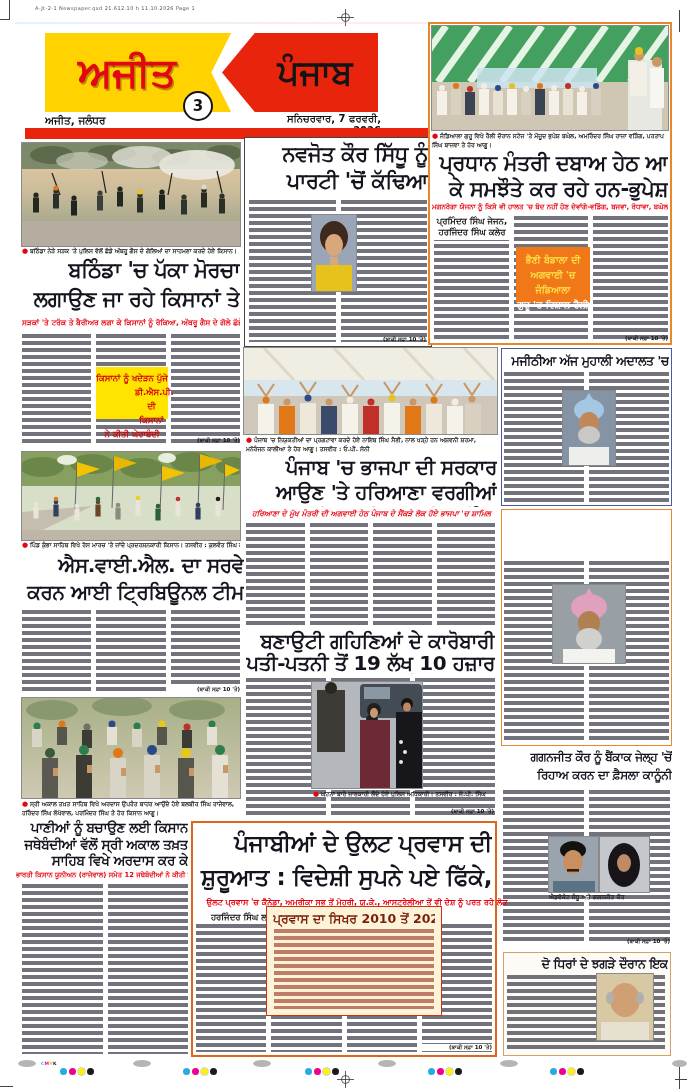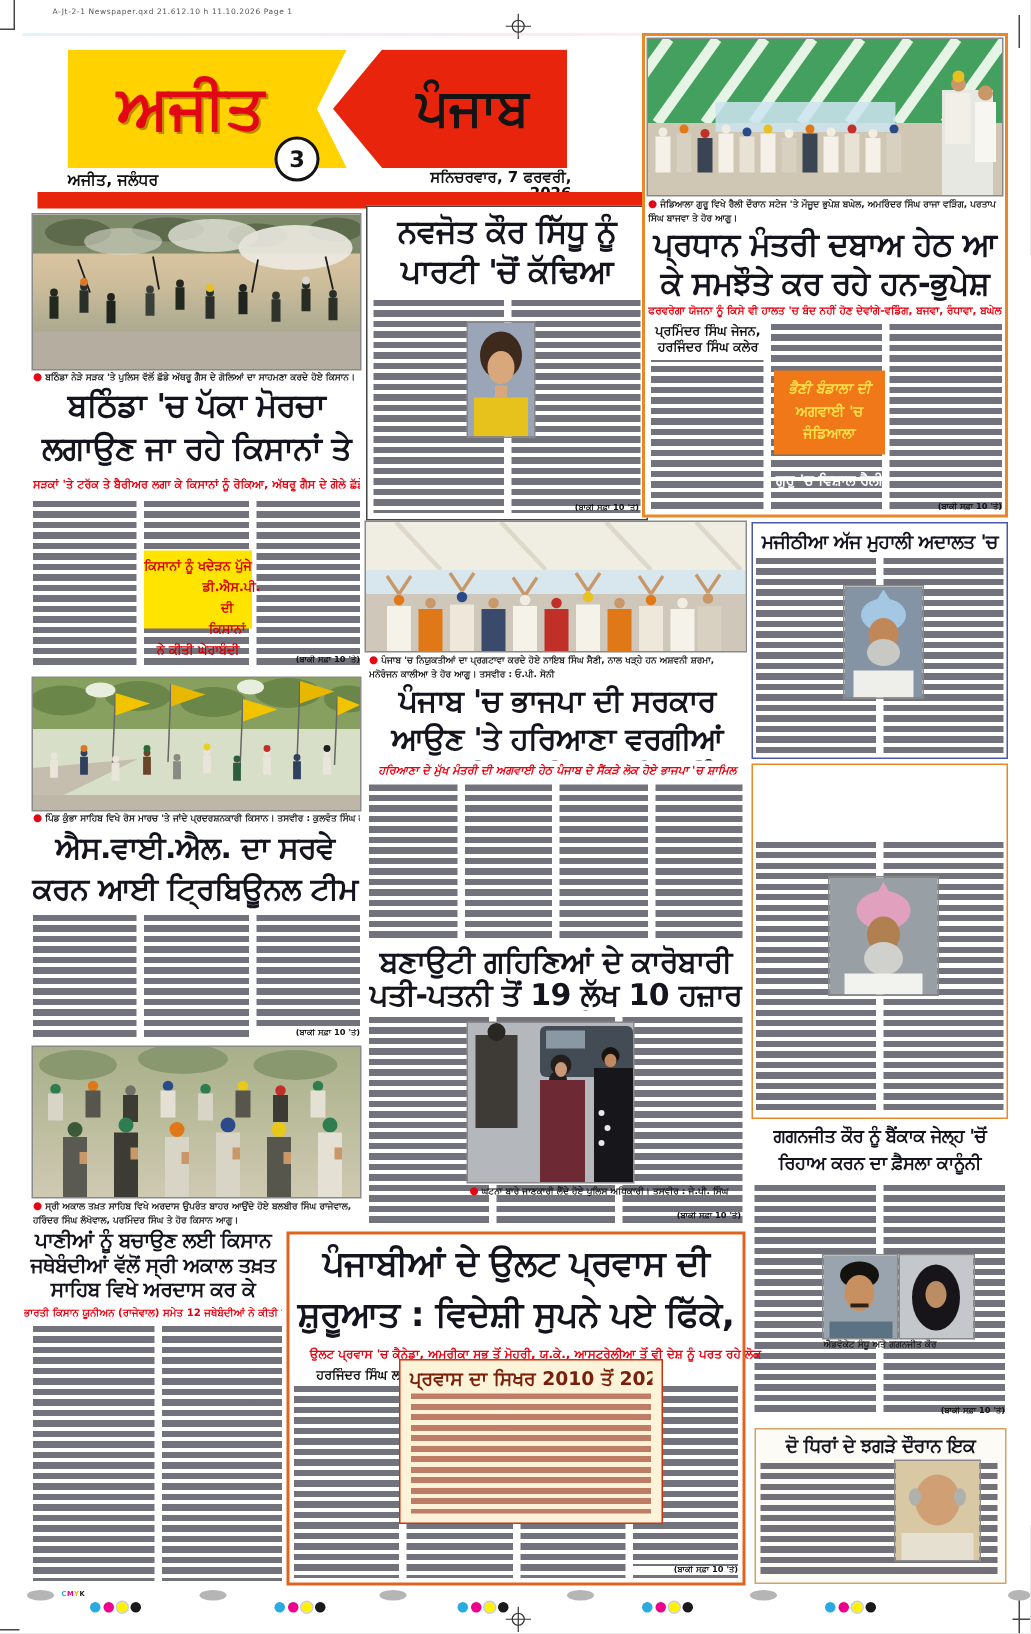--- a/index.html
+++ b/index.html
@@ -1,21 +1,21 @@
 <!DOCTYPE html>
 <html><head>
 <meta charset="utf-8">
 <style>
   html,body{margin:0;padding:0;background:#ddd;}
   .page{position:relative;width:687px;height:1089px;background:#ffffff;overflow:hidden;
         font-family:"DejaVu Sans","Liberation Sans",sans-serif;color:#14141f;}
   .abs{position:absolute;}
   .mark{position:absolute;background:#444;}
   .slug{position:absolute;font-size:5px;color:#555;letter-spacing:.4px;white-space:nowrap;}
-  .hl{position:absolute;font-weight:700;color:#14141f;text-align:center;overflow:hidden;letter-spacing:-.4px;}
+  .hl{position:absolute;font-weight:700;color:#14141f;text-align:right;overflow:hidden;letter-spacing:-.4px;}
   .sub{position:absolute;font-weight:700;color:#e8000e;text-align:center;overflow:hidden;white-space:nowrap;}
   .cap{position:absolute;font-size:6px;font-weight:700;color:#1a1a1a;overflow:hidden;line-height:8.5px;}
   .cap .bul{color:#e30613;font-size:7px;margin-right:2px;}
   .byline{position:absolute;font-weight:700;color:#111;text-align:center;overflow:hidden;}
   .cols{position:absolute;display:flex;gap:5px;}
   .cols i{flex:1;display:block;background:repeating-linear-gradient(to bottom,rgba(42,42,58,.66) 0 4.2px,rgba(0,0,0,0) 4.2px 7px);}
   .cont{position:absolute;font-size:5.5px;font-weight:700;color:#111;white-space:nowrap;overflow:hidden;}
   .ph{position:absolute;display:block;outline:1px solid #8a8a8a;}
   .box{position:absolute;box-sizing:border-box;background:#fff;}
   .dot{width:7px;height:7px;border-radius:50%;display:inline-block;margin-right:2px;}
@@ -165,31 +165,31 @@
     </g>
     <rect x="196" y="34" width="34" height="70" fill="#e8e8e2"></rect>
     <circle cx="207" cy="30" r="5" fill="#c89868"></circle>
       <circle cx="207" cy="25" r="4" fill="#e8c020"></circle>
     <rect x="198" y="36" width="17" height="34" fill="#f2efe6"></rect>
     <circle cx="225" cy="36" r="5" fill="#c89868"></circle>
       <rect x="218" y="42" width="14" height="40" fill="#f8f6f0"></rect>
   </svg>
   <div class="cap" style="left:432px;top:132px;width:236px;height:17px;"><span class="bul">●</span><span>ਜੰਡਿਆਲਾ ਗੁਰੂ ਵਿਖੇ ਰੈਲੀ ਦੌਰਾਨ ਸਟੇਜ 'ਤੇ ਮੌਜੂਦ ਭੁਪੇਸ਼ ਬਘੇਲ, ਅਮਰਿੰਦਰ ਸਿੰਘ ਰਾਜਾ ਵੜਿੰਗ, ਪਰਤਾਪ ਸਿੰਘ ਬਾਜਵਾ ਤੇ ਹੋਰ ਆਗੂ।</span></div>
   <div class="hl" style="left:432px;top:150px;width:236px;height:52px;font-size:21px;line-height:26px;">ਪ੍ਰਧਾਨ ਮੰਤਰੀ ਦਬਾਅ ਹੇਠ ਆ ਕੇ ਸਮਝੌਤੇ ਕਰ ਰਹੇ ਹਨ-ਭੁਪੇਸ਼ ਬਘੇਲ</div>
-  <div class="sub" style="left:432px;top:203px;width:236px;height:11px;font-size:7px;">ਫਰਵਰੇਗਾ ਯੋਜਨਾ ਨੂੰ ਕਿਸੇ ਵੀ ਹਾਲਤ 'ਚ ਬੰਦ ਨਹੀਂ ਹੋਣ ਦੇਵਾਂਗੇ-ਵਡਿੰਗ, ਬਜਵਾ, ਰੰਧਾਵਾ, ਬਘੇਲ</div>
+  <div class="sub" style="left:432px;top:203px;width:236px;height:11px;font-size:7px;">ਮਗਨਰੇਗਾ ਯੋਜਨਾ ਨੂੰ ਕਿਸੇ ਵੀ ਹਾਲਤ 'ਚ ਬੰਦ ਨਹੀਂ ਹੋਣ ਦੇਵਾਂਗੇ-ਵਡਿੰਗ, ਬਜਵਾ, ਰੰਧਾਵਾ, ਬਘੇਲ</div>
   <div class="cols" style="left:434px;top:216px;width:234px;height:124px;">
       <i></i>
       <i></i>
       <i></i>
     </div>
   <div class="byline" style="left:434px;top:216px;width:76px;height:24px;font-size:8.5px;line-height:11px;background:#fff;">ਪ੍ਰਮਿੰਦਰ ਸਿੰਘ ਜੇਜਨ, ਹਰਜਿੰਦਰ ਸਿੰਘ ਕਲੇਰ</div>
   <div class="box" style="left:516px;top:247px;width:74px;height:56px;background:#f07818;padding-top:5px;text-align:center;font-size:9.5px;font-weight:700;line-height:15px;">
-    <span style="display:block;color:#ffe24a;font-style:italic;">ਭੈਣੀ ਬੰਡਾਲਾ ਦੀ</span>
+    <span style="display:block;color:#ffe24a;">ਭੈਣੀ ਬੰਡਾਲਾ ਦੀ</span>
     <span style="display:block;color:#ffe24a;">ਅਗਵਾਈ 'ਚ ਜੰਡਿਆਲਾ</span>
-    <span style="display:block;color:#ffffff;margin-top:16px;">ਗੁਰੂ 'ਚ ਵਿਸ਼ਾਲ ਰੈਲੀ</span>
+    <span style="display:block;color:#ffffff;">ਗੁਰੂ 'ਚ ਵਿਸ਼ਾਲ ਰੈਲੀ</span>
   </div>
   <div class="cont" style="left:598px;top:335px;width:70px;text-align:right;">(ਬਾਕੀ ਸਫ਼ਾ 10 'ਤੇ)</div>
 
   <svg class="ph" style="left:244px;top:348px;" width="253" height="86" viewBox="0 0 253 86">
     <rect width="253" height="32" fill="#f0ede2"></rect>
     <line x1="20" y1="0" x2="50" y2="32" stroke="#ddd8c8" stroke-width="3"></line>
       <line x1="90" y1="0" x2="120" y2="32" stroke="#ddd8c8" stroke-width="3"></line>
       <line x1="160" y1="0" x2="190" y2="32" stroke="#ddd8c8" stroke-width="3"></line>
       <line x1="220" y1="0" x2="250" y2="32" stroke="#ddd8c8" stroke-width="3"></line>
     <rect y="32" width="253" height="18" fill="#d8e6ee"></rect>

